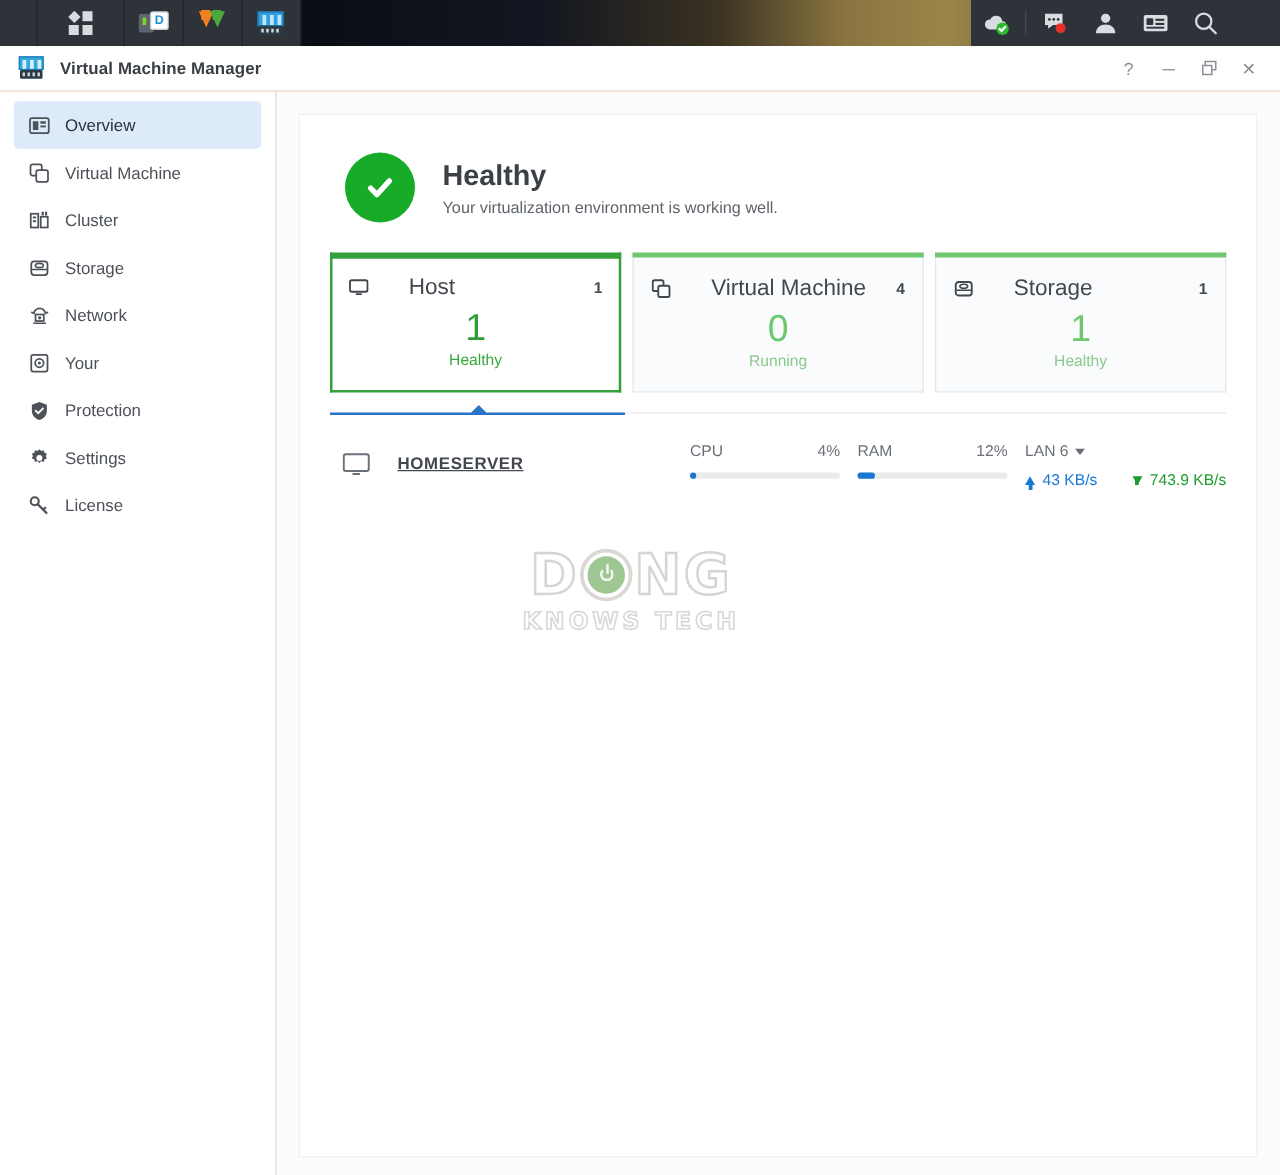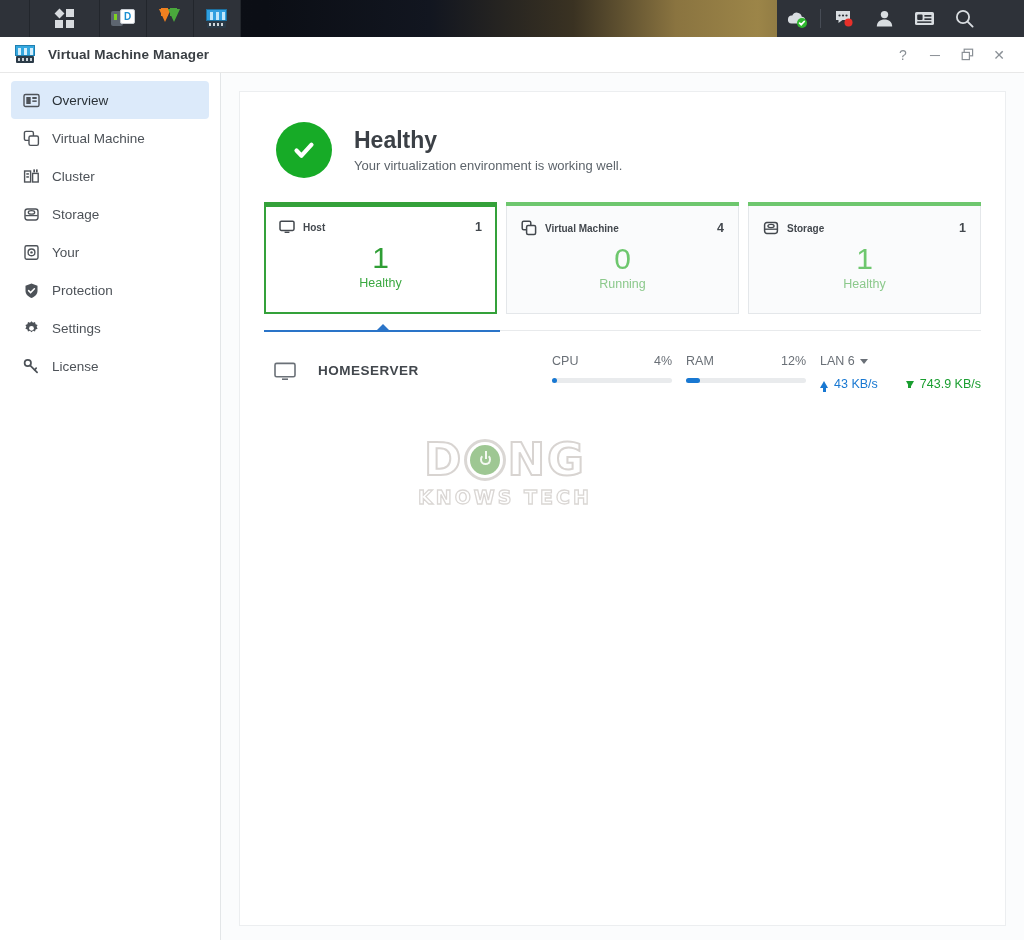--- a/index.html
+++ b/index.html
@@ -154,21 +154,21 @@
     content:""; position:absolute; left:-1px; right:-1px; top:0; height:4px;
     background:#6ec76e;
   }
   .card.selected {
     background:#fff; border:2px solid #34a13a; border-top:none;
     padding: 11px 13px 0 13px;
   }
   .card.selected::before { left:-2px; right:-2px; height:5px; background:#34a13a;}
   .card-head { display:flex; align-items:center; margin-top:6px; }
   .card-ic { width:16px; height:16px; margin-right:8px; flex-shrink:0;}
-  .card-label { font-size:10px; font-weight:bold; color:#43484e;}
+  .card-label { font-size:18px; font-weight:normal; color:#43484e;margin-left:24px;}
   .card-count { margin-left:auto; font-size:12.5px; color:#43484e; font-weight:600;}
   .card-big { text-align:center; font-size:30px; line-height:1.12; margin-top:6px;}
   .card-stat { text-align:center; font-size:12.5px; margin-top:1px;}
   .sel-num { color:#2f9e35; }
   .sel-txt { color:#3aa840; }
   .un-num  { color:#6ec76e; }
   .un-txt  { color:#8cc98c; }
 
   
   #sel-line { position:relative; height:14px; margin-top:10px;}
@@ -180,21 +180,21 @@
   }
   #sel-line .caret {
     position:absolute; left:112px; top:0px; width:0;height:0;
     border-left:7px solid transparent; border-right:7px solid transparent;
     border-bottom:7px solid #2a74c8;
   }
 
   
   #host-row { display:flex; align-items:flex-start; margin-top:16px; padding-left:10px;}
   #host-mon { width:22px; height:20px; margin-right:22px; margin-top:8px; flex-shrink:0;}
-  #host-name { font-size:13.5px; font-weight:bold; color:#42474d; letter-spacing:.5px; margin-top:9px;}
+  #host-name { font-size:13.5px; font-weight:bold; color:#42474d; letter-spacing:.5px; margin-top:9px;text-decoration:underline;}
   #metrics { margin-left:auto; display:flex; align-items:flex-start; }
   .metric { width:120px; margin-right:14px;}
   .metric .row { display:flex; justify-content:space-between; font-size:12.5px; color:#6a7077;}
   .metric .track { margin-top:10px; height:5px; background:#e9ebed; border-radius:3px; position:relative;}
   .metric .fill { position:absolute; left:0; top:0; height:5px; background:#1878d2; border-radius:3px;}
   .lanbox { min-width:95px; }
   .lan-head { font-size:12.5px; color:#6a7077; display:flex; align-items:center; gap:5px;}
   .caret-dn { width:0;height:0;border-left:4px solid transparent;border-right:4px solid transparent;
       border-top:5px solid #6a7077; display:inline-block; cursor:pointer;}
   .rates { display:flex; gap:28px; margin-top:9px; }
@@ -395,20 +395,33 @@
         <span class="nav-ic">
           <svg width="17" height="17" viewBox="0 0 17 17">
             <rect x="2" y="3" width="13" height="11" rx="2.4" fill="none" stroke="#4d5258" stroke-width="1.4"></rect>
             <ellipse cx="8.5" cy="6.4" rx="3.2" ry="1.7" fill="none" stroke="#4d5258" stroke-width="1.3"></ellipse>
             <line x1="2.3" y1="9.6" x2="14.7" y2="9.6" stroke="#4d5258" stroke-width="1.3"></line>
           </svg>
         </span>
         <span>Storage</span>
       </div>
 
+      <div class="nav-item">
+        <span class="nav-ic">
+          <svg width="17" height="17" viewBox="0 0 17 17">
+            <path d="M4 7.4a4.7 4.7 0 0 1 9.4 0" fill="none" stroke="#4d5258" stroke-width="1.4"></path>
+            <rect x="5.4" y="7.6" width="6.6" height="5.2" fill="none" stroke="#4d5258" stroke-width="1.4"></rect>
+            <circle cx="8.7" cy="10.2" r="1.3" fill="#4d5258"></circle>
+            <line x1="2" y1="5.6" x2="3.4" y2="6.6" stroke="#4d5258" stroke-width="1.3"></line>
+            <line x1="15.4" y1="5.6" x2="14" y2="6.6" stroke="#4d5258" stroke-width="1.3"></line>
+            <line x1="3.6" y1="14.6" x2="13.8" y2="14.6" stroke="#4d5258" stroke-width="1.3"></line>
+          </svg>
+        </span>
+        <span>Network</span>
+      </div>
 
       <div class="nav-item">
         <span class="nav-ic">
           <svg width="17" height="17" viewBox="0 0 17 17">
             <rect x="2" y="1.8" width="13" height="13.4" rx="1.6" fill="none" stroke="#4d5258" stroke-width="1.4"></rect>
             <circle cx="8.5" cy="8.4" r="3.4" fill="none" stroke="#4d5258" stroke-width="1.4"></circle>
             <circle cx="8.5" cy="8.4" r="1.2" fill="#4d5258"></circle>
           </svg>
         </span>
         <span>Your</span>

